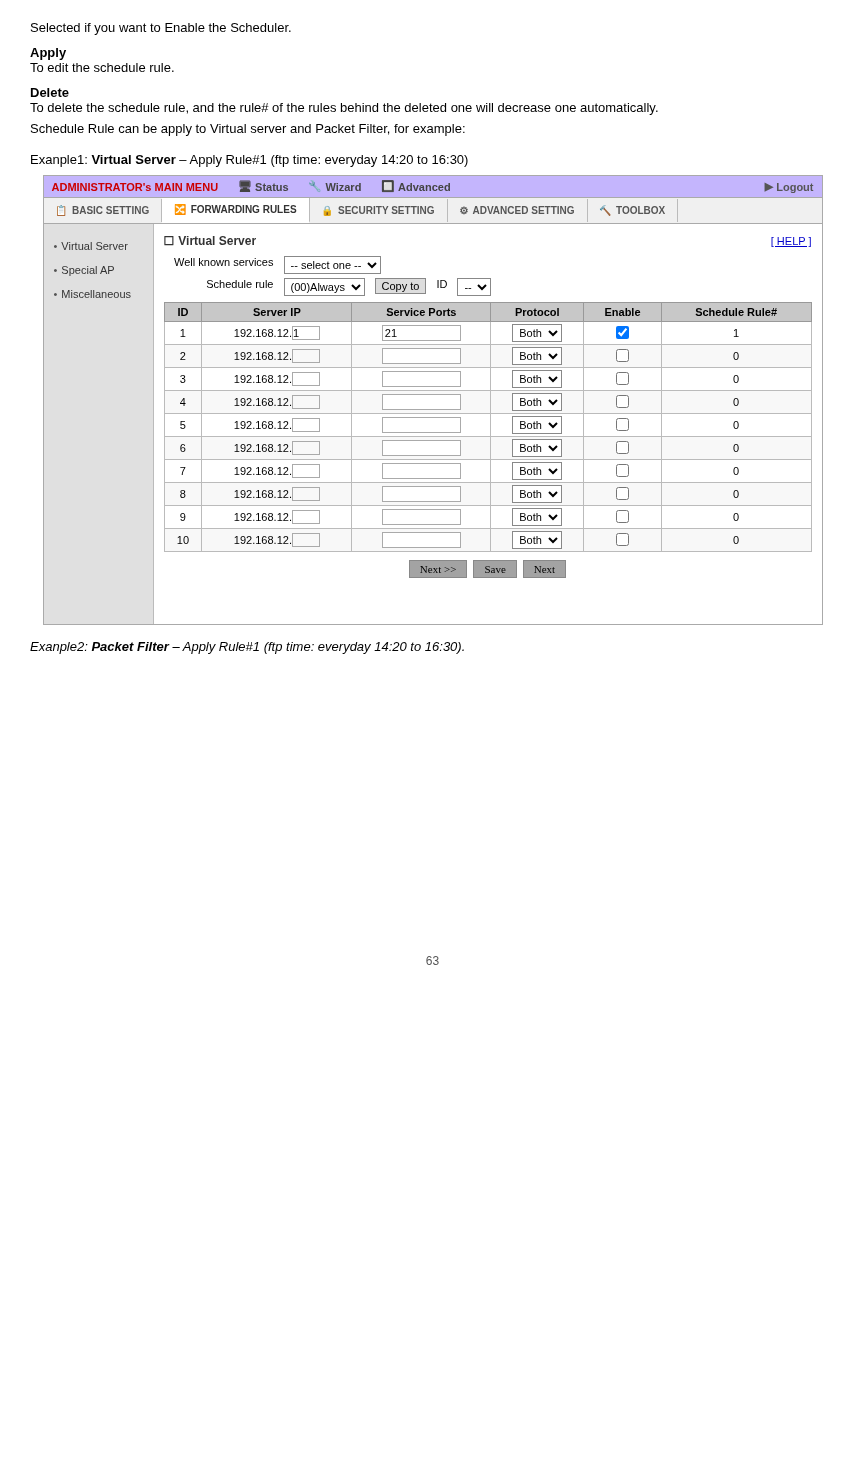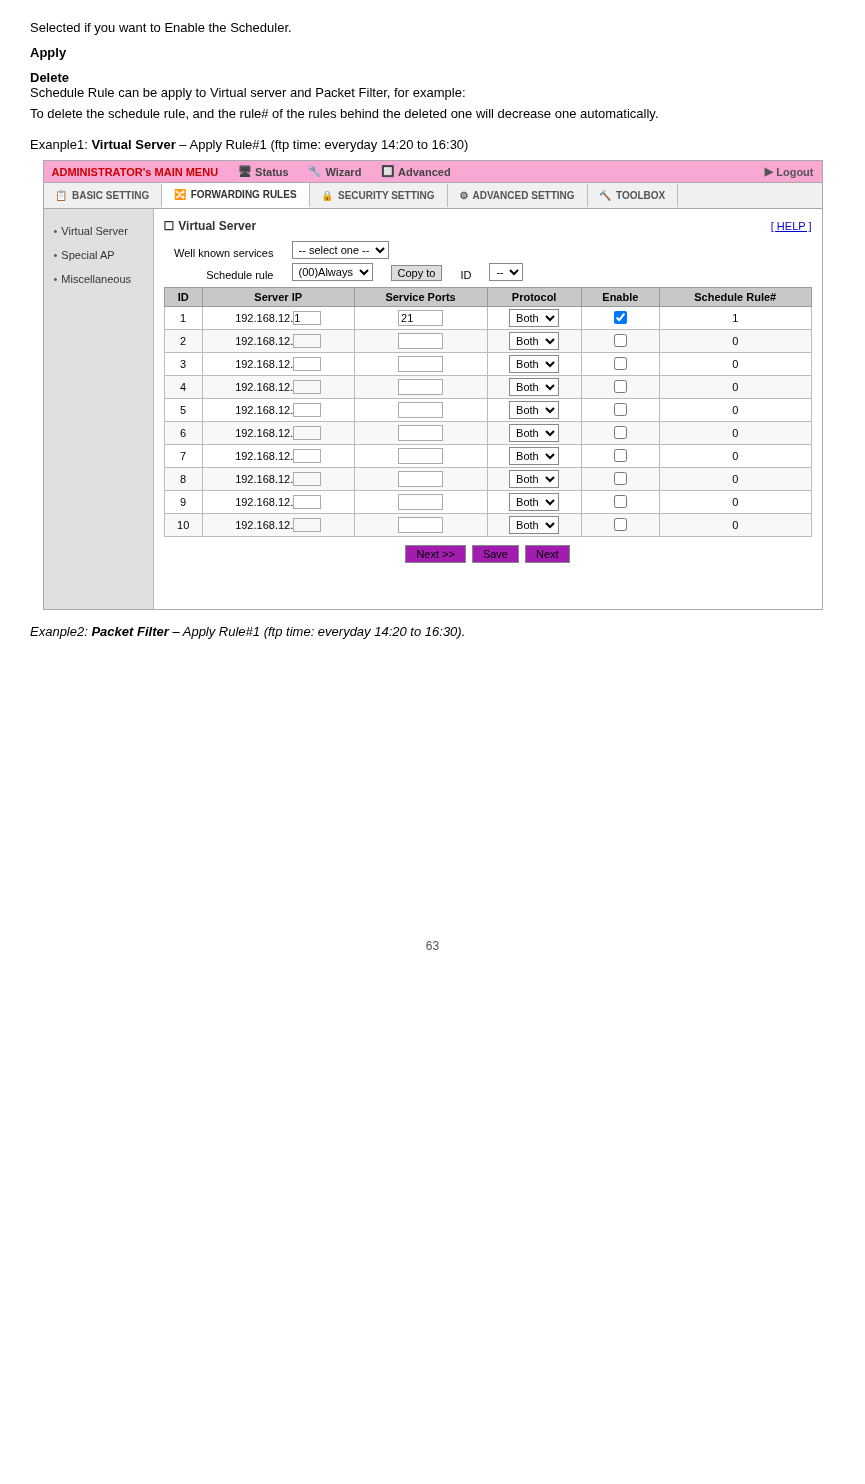--- a/index.html
+++ b/index.html
@@ -24,21 +24,21 @@
       margin: 16px 0 8px 0;
     }
     .router-ui {
       border: 1px solid #aaa;
       background: #fff;
       width: 780px;
       margin: 0 auto;
     }
     
     .top-menu {
-      background: #f9a8d4;
+      background: #c4b5fd;
       border-bottom: 1px solid #aaa;
       display: flex;
       align-items: center;
       padding: 4px 8px;
       gap: 20px;
       font-size: 11px;
       font-weight: bold;
       color: #444;
     }
     .top-menu .admin-label {
@@ -125,24 +125,24 @@
     }
     .help-link {
       color: #00c;
       font-size: 11px;
       cursor: pointer;
       text-decoration: underline;
     }
     
     .form-row {
       display: flex;
-      align-items: flex-end;
+      align-items: flex-start;
       margin-bottom: 4px;
       font-size: 11px;
-      gap: 18px;
+      gap: 10px;
     }
     .form-row label {
       width: 110px;
       text-align: right;
     }
     select.form-select {
       font-size: 11px;
       padding: 1px 2px;
       border: 1px solid #888;
       background: #fff;
@@ -181,58 +181,60 @@
     }
     .ip-input {
       border: none;
       font-size: 11px;
       background: transparent;
       width: 30px;
     }
     input.port-input {
       border: 1px solid #aaa;
       font-size: 11px;
-      width: 45px;
+      width: 79px;
       padding: 1px 2px;
     }
     input[type="checkbox"] {
       cursor: pointer;
     }
     .action-row {
       display: flex;
       justify-content: center;
       gap: 6px;
       margin-top: 8px;
     }
     .action-btn {
       font-size: 11px;
       padding: 2px 10px;
       border: 1px solid #888;
-      background: #a21caf;
-      cursor: pointer;
+      background: #a3a3a3;
+      cursor: pointer;
+      font-family: Liberation Serif, serif;
     }
     .page-num {
       text-align: center;
       margin-top: 10px;
       font-size: 12px;
       color: #555;
     }
   </style>
 </head>
 <body>
 
 <div>
   <p class="section-text">Selected if you want to Enable the Scheduler.</p>
 
   <p class="section-title">Apply</p>
+  <p class="section-text">To edit the schedule rule.</p>
 
   <p class="section-title">Delete</p>
+  <p class="section-text">To delete the schedule rule, and the rule# of the rules behind the deleted one will decrease one automatically.</p>
+
   <p class="section-text">Schedule Rule can be apply to Virtual server and Packet Filter, for example:</p>
-
-  <p class="section-text">To delete the schedule rule, and the rule# of the rules behind the deleted one will decrease one automatically.</p>
 </div>
 
 <p class="example-title">
   <span>Exanple1: </span><strong>Virtual Server</strong><span> – Apply Rule#1 (ftp time: everyday 14:20 to 16:30)</span>
 </p>
 
 <div class="router-ui">
 
   <div class="top-menu">
     <span class="admin-label">ADMINISTRATOR's MAIN MENU</span>

